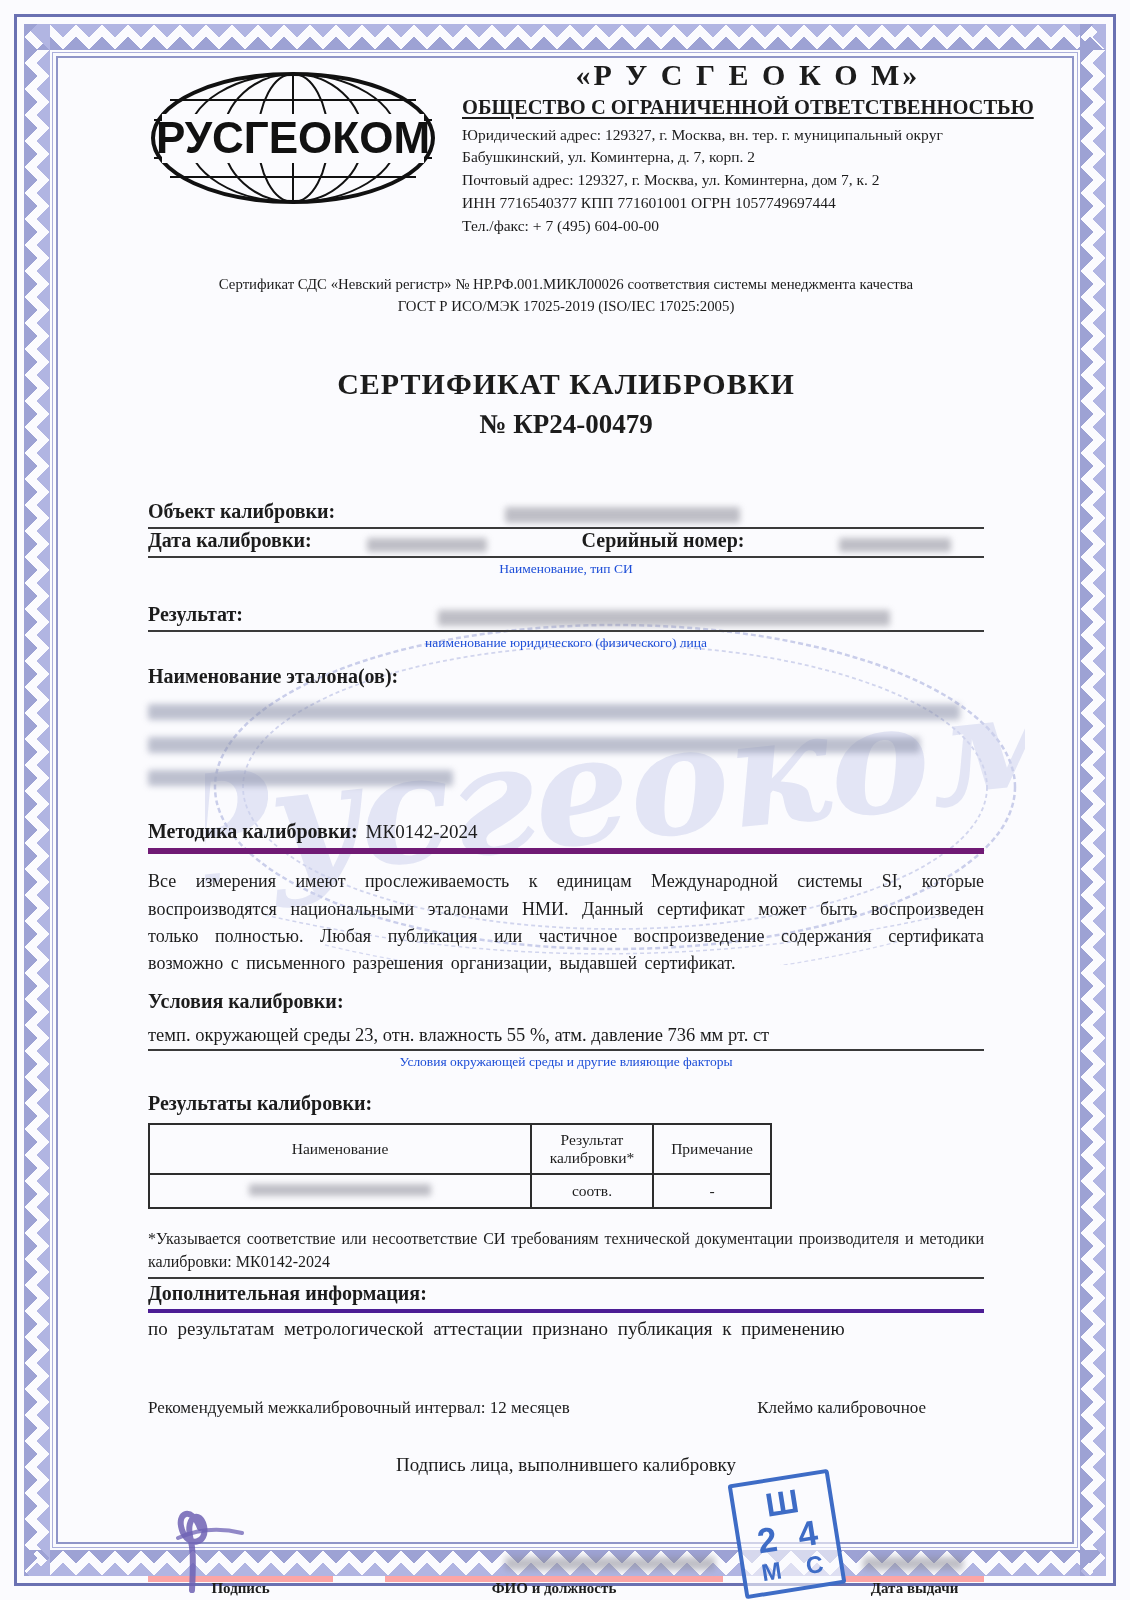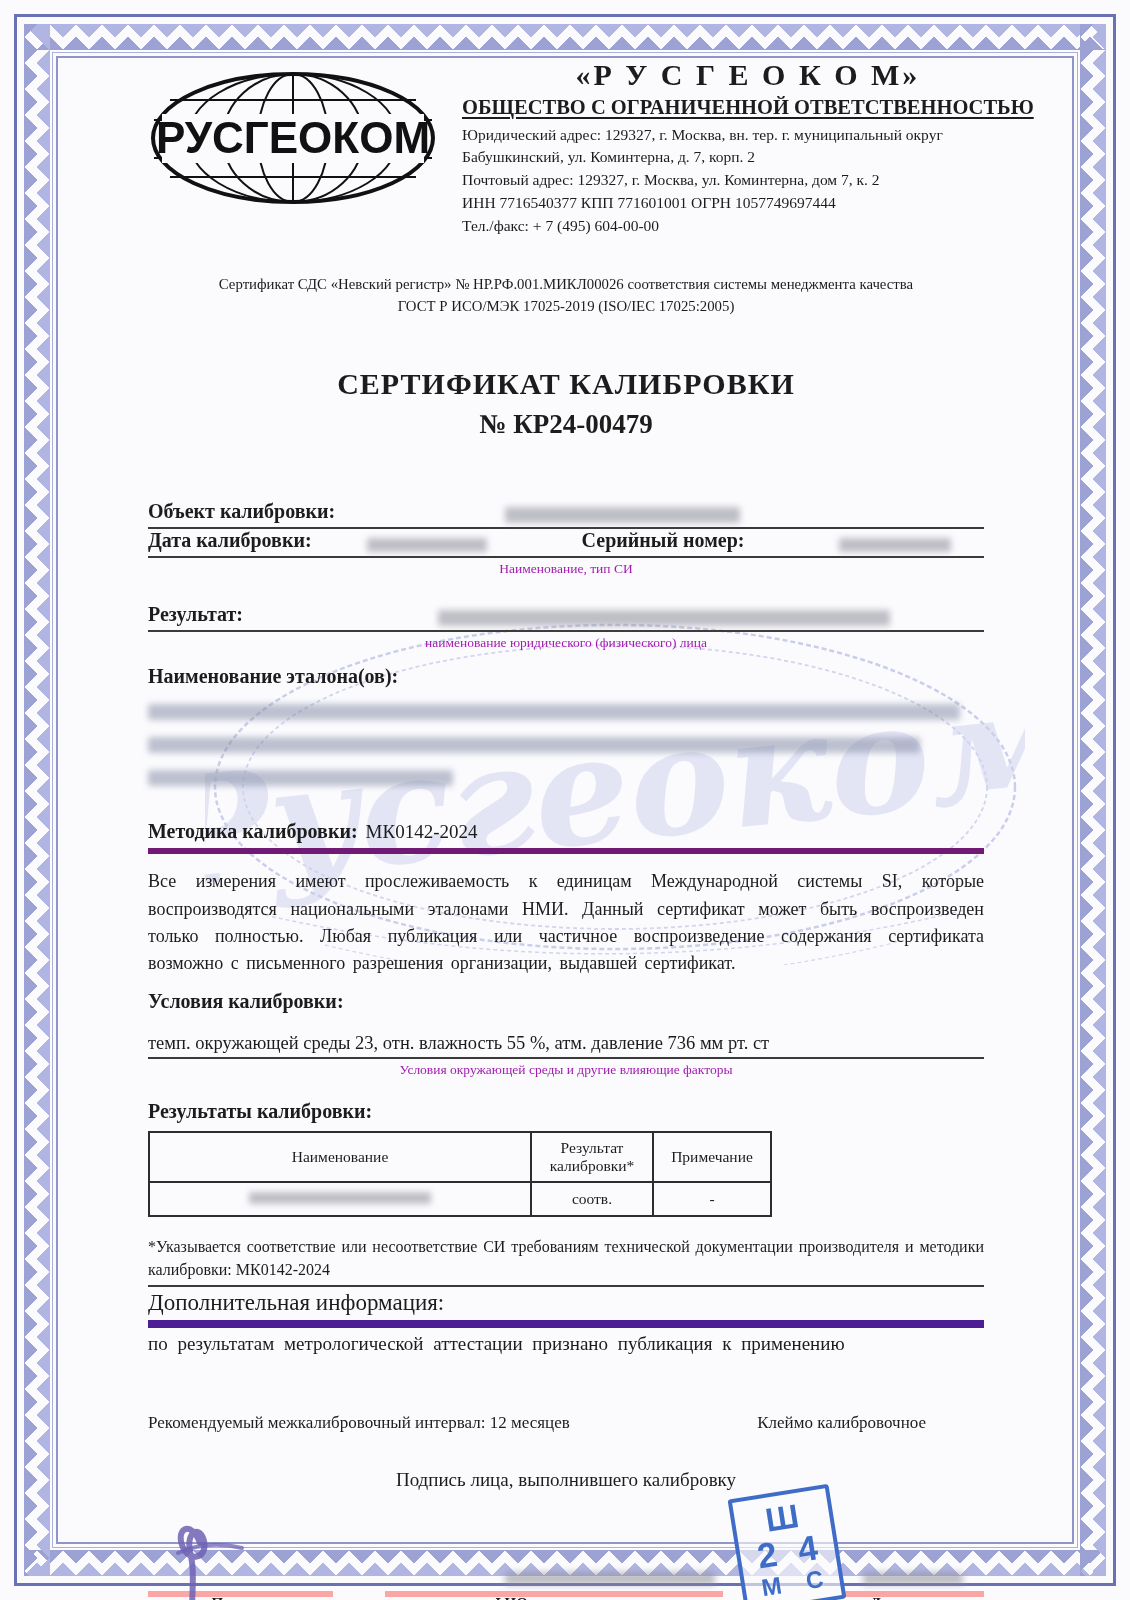--- a/index.html
+++ b/index.html
@@ -54,50 +54,50 @@
 
   .accreditation { text-align:center; font-size:14.8px; line-height:1.5; margin-top:36px; }
 
   .title { text-align:center; margin-top:50px; }
   .title-line1 { font-weight:bold; font-size:30px; letter-spacing:1px; }
   .title-line2 { font-weight:bold; font-size:27px; margin-top:8px; }
 
   .fields { margin-top:60px; }
   .frow { display:flex; align-items:flex-end; border-bottom:2px solid #3a3a3a; padding-bottom:4px; }
   .frow .lbl { font-weight:bold; font-size:20px; white-space:nowrap; }
-  .caption { text-align:center; font-size:13.5px; margin-top:3px; color:#a21caf; }
+  .caption { text-align:center; font-size:13.5px; margin-top:3px; color:#1d4ed8; }
 
   .rblur { display:inline-block; background:#8d8d98; opacity:.55; filter:blur(3.2px); border-radius:2px; height:14px; }
   .rblur.tall { height:16px; }
 
   .std-head { font-weight:bold; font-size:20px; margin-top:14px; }
   .std-blobs { margin-top:16px; }
   .std-blobs .rblur { display:block; background:#8a90a8; margin-bottom:17px; }
 
   .method-row { display:flex; align-items:baseline; border-bottom:6px solid #701a75; padding-bottom:5px; margin-top:34px; }
   .method-row .lbl { font-weight:bold; font-size:20px; }
   .method-row .val { font-size:19px; margin-left:8px; }
 
   .paragraph { margin-top:14px; font-size:18px; line-height:1.52; text-align:justify; word-spacing:3px; }
 
   .cond { margin-top:12px; }
   .cond .lbl { font-weight:bold; font-size:20px; }
-  .cond .val { font-size:18.5px; margin-top:20px; padding-bottom:3px; border-bottom:2px solid #3a3a3a; }
+  .cond .val { font-size:18.5px; margin-top:12px; padding-bottom:3px; border-bottom:2px solid #3a3a3a; }
 
   .results-head { font-weight:bold; font-size:20px; margin-top:22px; }
   table.results { border-collapse:collapse; margin-top:8px; font-size:15.5px; }
   table.results th, table.results td { border:2px solid #2d2d2d; text-align:center; vertical-align:middle; font-weight:normal; }
   table.results th { padding:6px 4px; }
   table.results td { padding:7px 12px; }
   .col-name  { width:382px; }
   .col-res   { width:122px; }
   .col-note  { width:118px; }
 
   .footnote { margin-top:18px; font-size:16px; line-height:1.45; text-align:justify; border-bottom:2px solid #3a3a3a; padding-bottom:4px; }
-  .add-head { font-weight:normal; font-size:23px; padding:3px 0 4px 0; border-bottom:8px solid #4c1d95; }
+  .add-head { font-weight:bold; font-size:20px; padding:3px 0 4px 0; border-bottom:4px solid #4c1d95; }
   .add-val  { font-size:19px; word-spacing:5px; padding:5px 0 2px 0; }
 
   .footer-row1 { display:flex; justify-content:space-between; margin-top:56px; font-size:17px; }
   .footer-row1 .mark-lbl { padding-right:58px; }
 
   .sig-heading { margin-top:36px; font-size:19px;text-align:center; }
 
   .sig-row { position:relative; margin-top:8px; height:120px; }
   .sig-col { position:absolute; bottom:22px; border-bottom:6px solid #fca5a5; }
   .sig-col .cap { position:absolute; top:4px; left:0; right:0; text-align:center; font-weight:bold; font-size:15px; }

